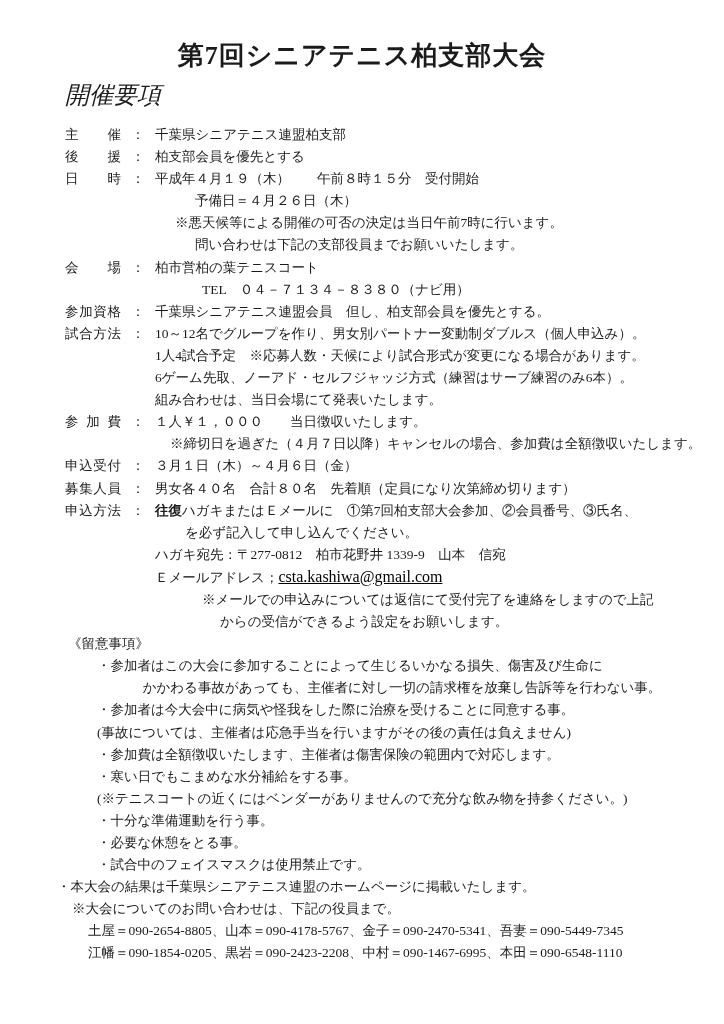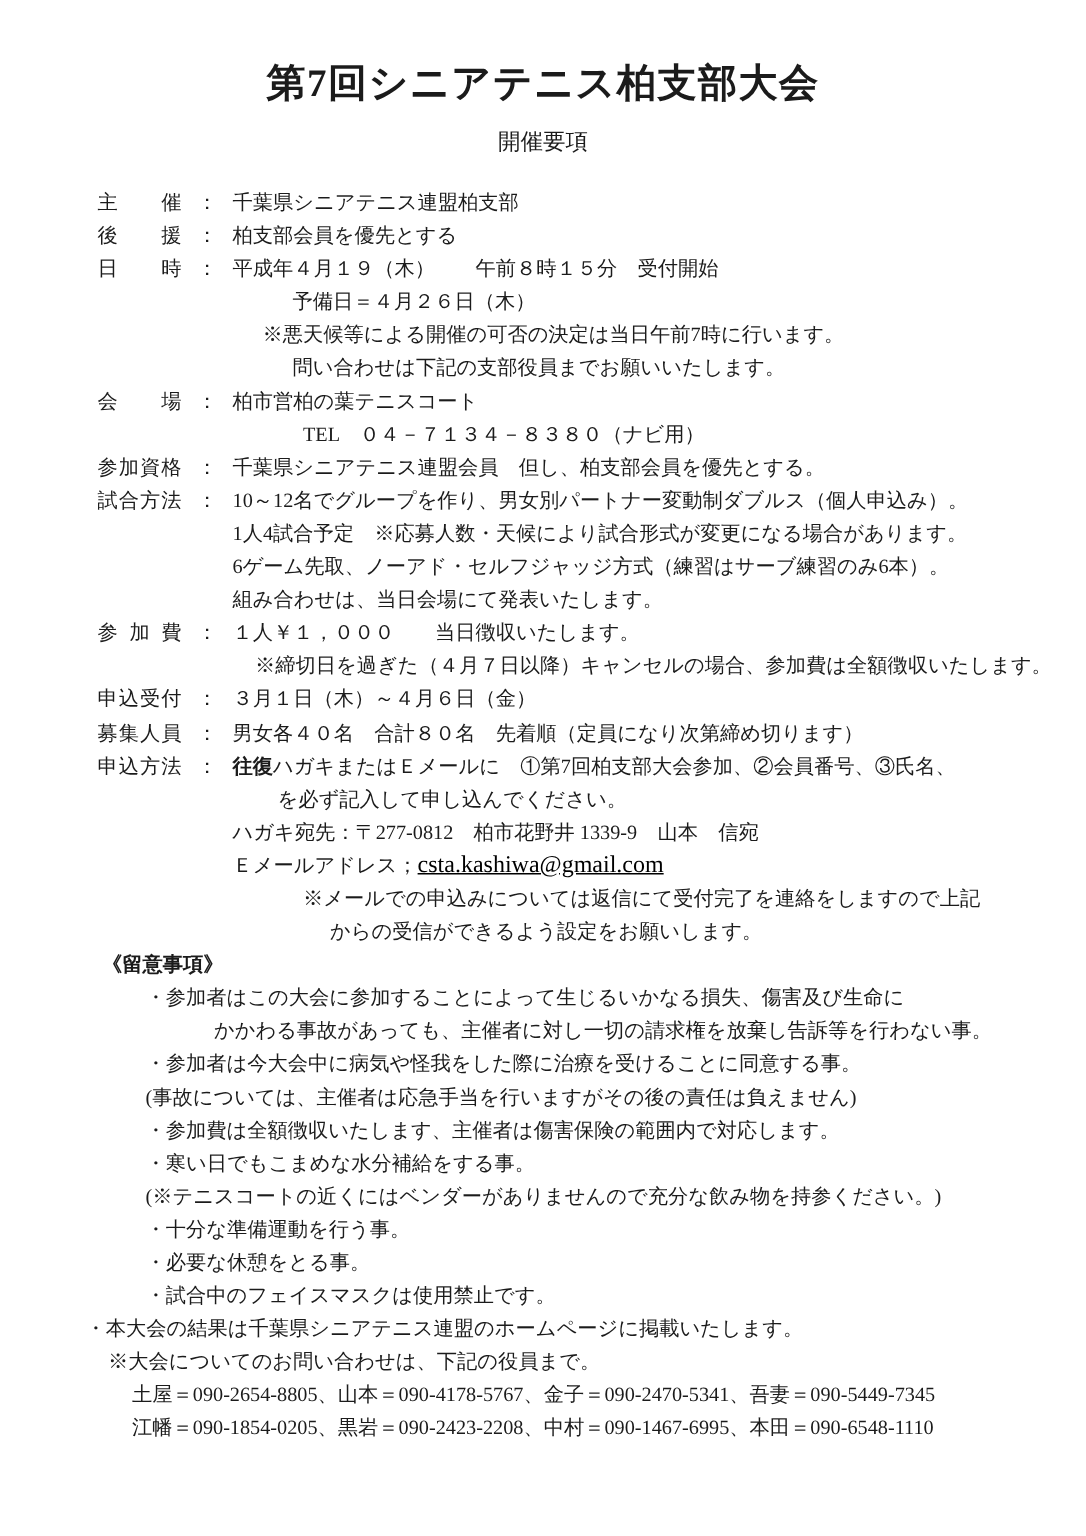--- a/index.html
+++ b/index.html
@@ -16,31 +16,31 @@
   }
   .hdr-title{
     text-align:center;
     font-size:26px;
     font-weight:bold;
     line-height:32px;
     letter-spacing:1px;
     margin-right:35px;
   }
   .hdr-sub{
-    text-align:center;
-    font-size:15px;
+    font-size:24px;
     line-height:30px;
     margin:8px 35px 14px 0;
+    font-style:italic;
   }
   .row{display:flex;white-space:nowrap;}
   .lbl{width:56px;text-align:justify;text-align-last:justify;flex:none;}
   .cln{width:34px;text-align:center;flex:none;}
   .val{flex:1;white-space:nowrap;}
   .ln{white-space:nowrap;}
-  .i3{padding-left:3px;font-weight:bold;}
+  .i3{padding-left:3px;}
   .i32{padding-left:32px;}
   .i45{padding-left:45px;text-align:center;}
   .i90{padding-left:90px;}
   .i105{padding-left:105px;}
   .i110{padding-left:110px;}
   .i120{padding-left:120px;}
   .i130{padding-left:130px;}
   .i137{padding-left:137px;}
   .i155{padding-left:155px;}
   .fm8{margin-left:-8px;}

